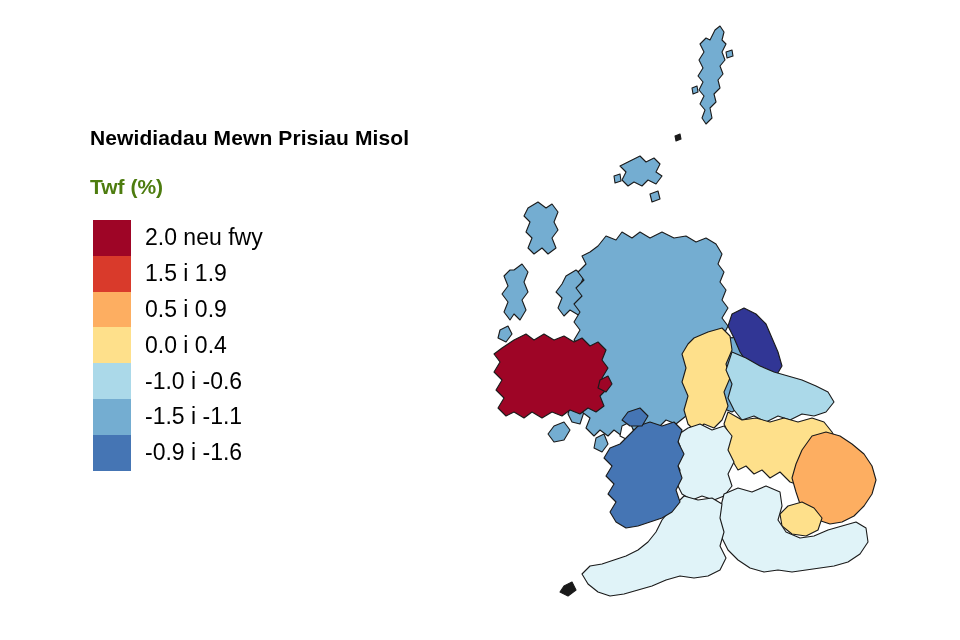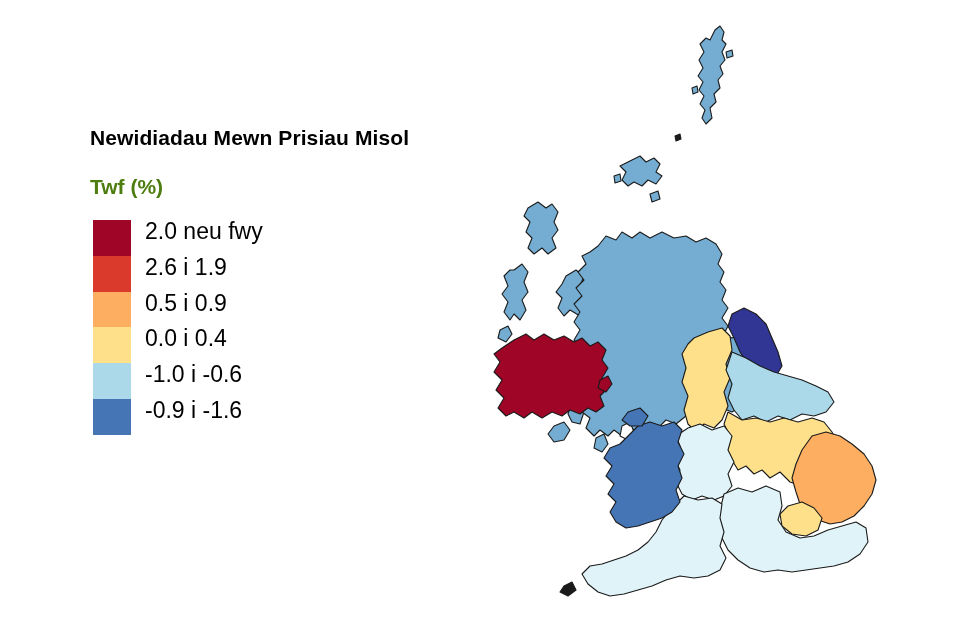--- a/index.html
+++ b/index.html
@@ -36,21 +36,21 @@
     white-space: nowrap;
   }
   #legend {
     position: absolute;
     left: 93px;
     top: 220px;
     width: 230px;
   }
   .legend-row {
     display: flex;
-    align-items: flex-start;
+    align-items: center;
     height: 35.8px;
   }
   .legend-swatch {
     width: 38px;
     height: 35.8px;
     flex: 0 0 38px;
   }
   .legend-label {
     margin-left: 14px;
     font-size: 23px;
@@ -85,33 +85,37 @@
   <div id="title">Newidiadau Mewn Prisiau Misol</div>
   <div id="subtitle">Twf (%)</div>
 
   <div id="legend">
     <div class="legend-row">
       <span class="legend-swatch" style="background:#9e0526"></span>
       <span class="legend-label">2.0 neu fwy</span>
     </div>
     <div class="legend-row">
       <span class="legend-swatch" style="background:#d93a2b"></span>
-      <span class="legend-label">2.6 i 1.9</span>
+      <span class="legend-label">1.5 i 1.9</span>
     </div>
     <div class="legend-row">
       <span class="legend-swatch" style="background:#fdae61"></span>
       <span class="legend-label">0.5 i 0.9</span>
     </div>
     <div class="legend-row">
       <span class="legend-swatch" style="background:#fee08b"></span>
       <span class="legend-label">0.0 i 0.4</span>
     </div>
     <div class="legend-row">
       <span class="legend-swatch" style="background:#abd9e9"></span>
       <span class="legend-label">-1.0 i -0.6</span>
+    </div>
+    <div class="legend-row">
+      <span class="legend-swatch" style="background:#74add1"></span>
+      <span class="legend-label">-1.5 i -1.1</span>
     </div>
     <div class="legend-row">
       <span class="legend-swatch" style="background:#4575b4"></span>
       <span class="legend-label">-0.9 i -1.6</span>
     </div>
   </div>
 
   <div id="map-wrap">
     <svg id="uk-map" viewBox="0 0 480 625" xmlns="http://www.w3.org/2000/svg">
 

